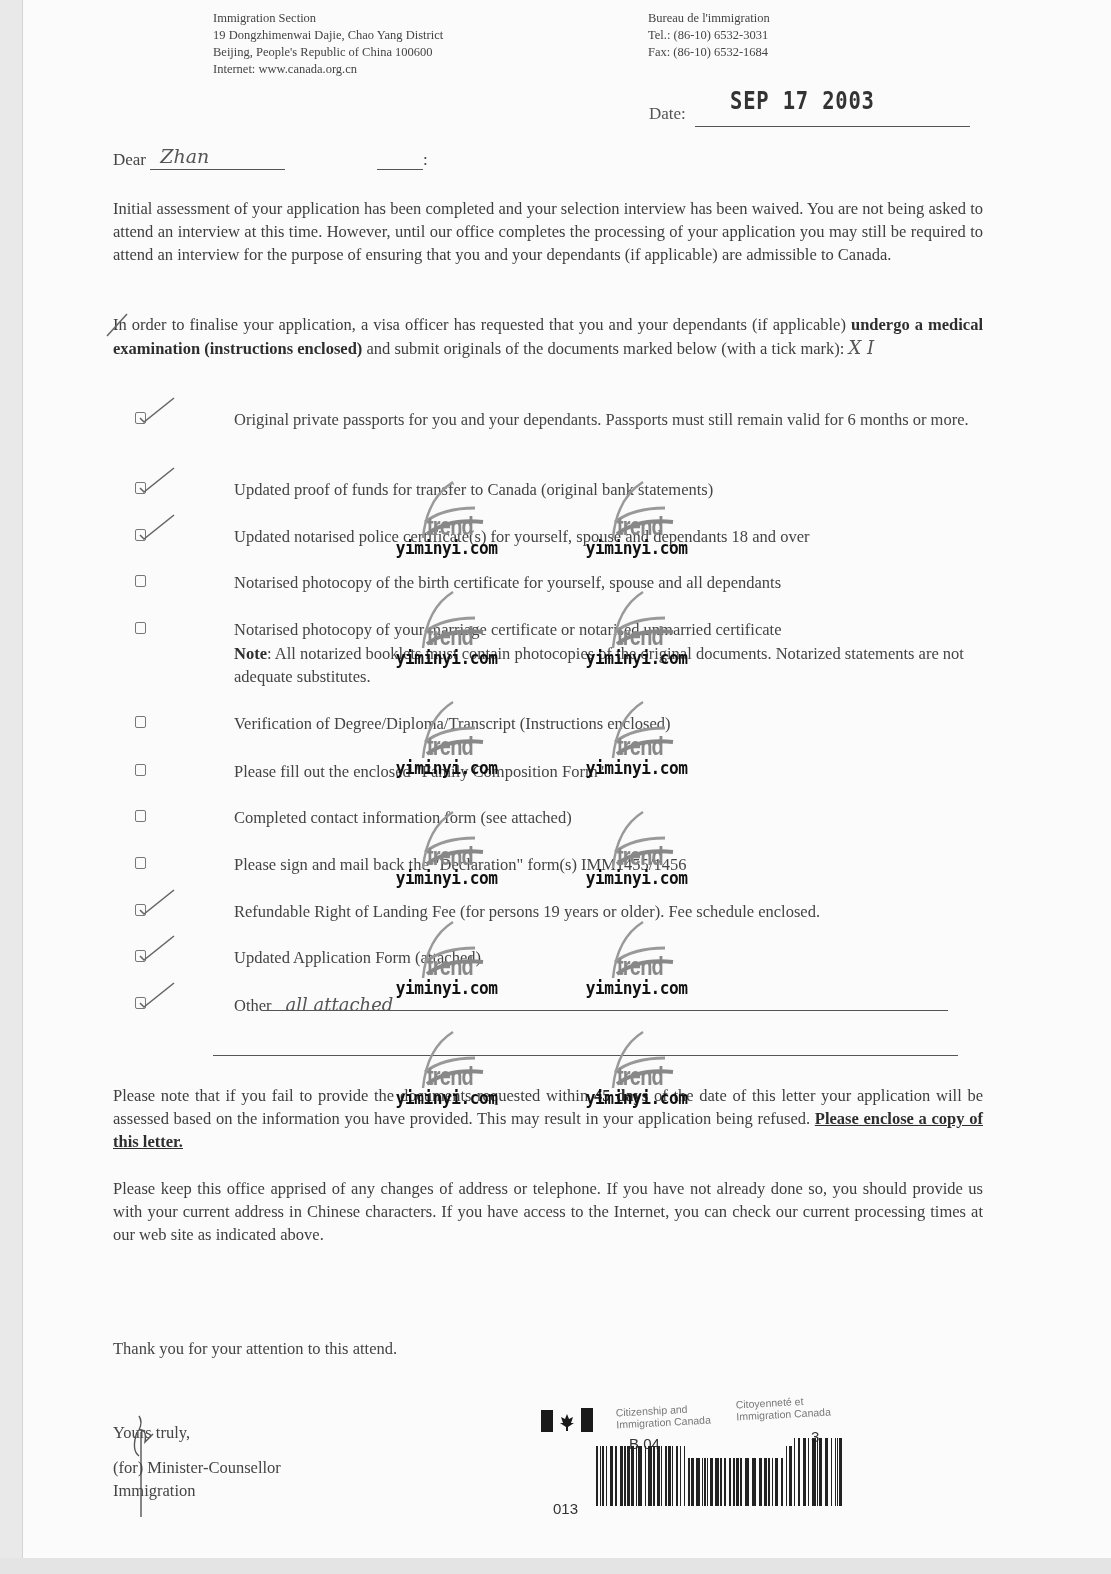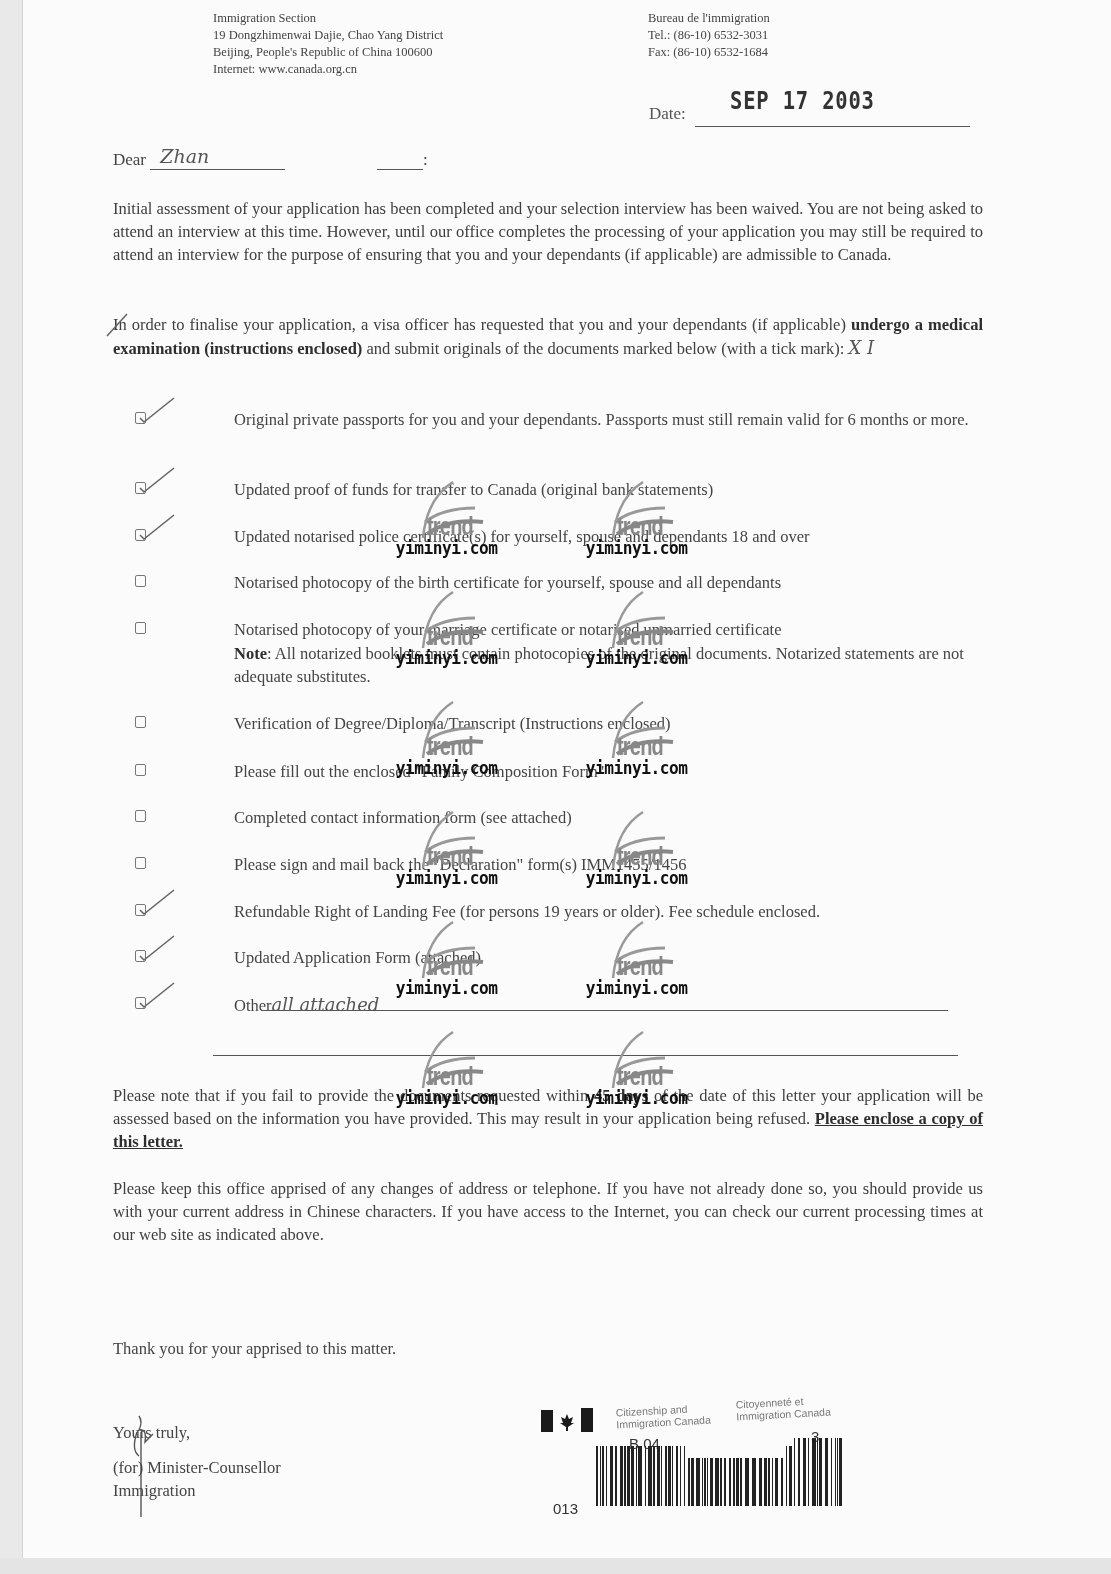--- a/index.html
+++ b/index.html
@@ -181,38 +181,38 @@
         <svg class="tick">
           <path d="M2 22 L6 26 L36 2" stroke="#666" stroke-width="1.6" fill="none"></path>
         </svg>
         <div class="item-text"><span>Updated   Application Form (attached)</span></div>
       </div>
       <div class="item" style="top: 993px;">
         <div class="cb"></div>
         <svg class="tick">
           <path d="M2 22 L6 26 L36 2" stroke="#666" stroke-width="1.6" fill="none"></path>
         </svg>
-        <div class="item-text"><span>Other</span><span class="hand" style="">all attached</span></div>
+        <div class="item-text"><span>Other</span><span class="hand" style="margin-left: 14px;">all attached</span></div>
       </div>
     </div>
 
   <div class="rule" style="left:240px; top:1010px; width:685px;"></div>
   <div class="rule" style="left:190px; top:1055px; width:745px;"></div>
 
   <div class="abs para" style="left:90px; top:1084px;">
     <span>Please note that if you fail to provide the documents requested within</span>
     <span class="bold">45 days</span>
     <span>of the date of this letter your application will be assessed based on the information you have provided. This may result in your application being refused.</span>
     <span class="bold underline">Please enclose a copy of this letter.</span>
   </div>
 
   <div class="abs para" style="left:90px; top:1177px;">Please keep this office apprised of any changes of address or telephone.  If you have not already done so, you should provide us with your current address in Chinese characters.  If you have access to the Internet, you can check our current processing times at our web site as indicated above.</div>
 
 
-  <div class="abs closing" style="left:90px; top:1337px;">Thank you for your apprised to this matter.</div>
+  <div class="abs closing" style="left:90px; top:1337px;">Thank you for your attention to this attend.</div>
 
   <div class="abs closing" style="left:90px; top:1385px;margin-top:36px;">Yours truly,</div>
   <svg class="abs" style="left:100px; top:1412px;" width="50" height="110">
     <path d="M16 4 Q20 10 16 18 Q24 16 22 30 L30 22 M14 20 Q8 38 16 44 M18 20 L18 105" stroke="#555" stroke-width="1.4" fill="none"></path>
   </svg>
   <div class="abs closing" style="left:90px; top:1456px;">(for) Minister-Counsellor</div>
   <div class="abs closing" style="left:90px; top:1479px;">Immigration</div>
 
   <div class="cic-box" style="left:518px;">
     <svg class="flag" viewBox="0 0 52 26">

